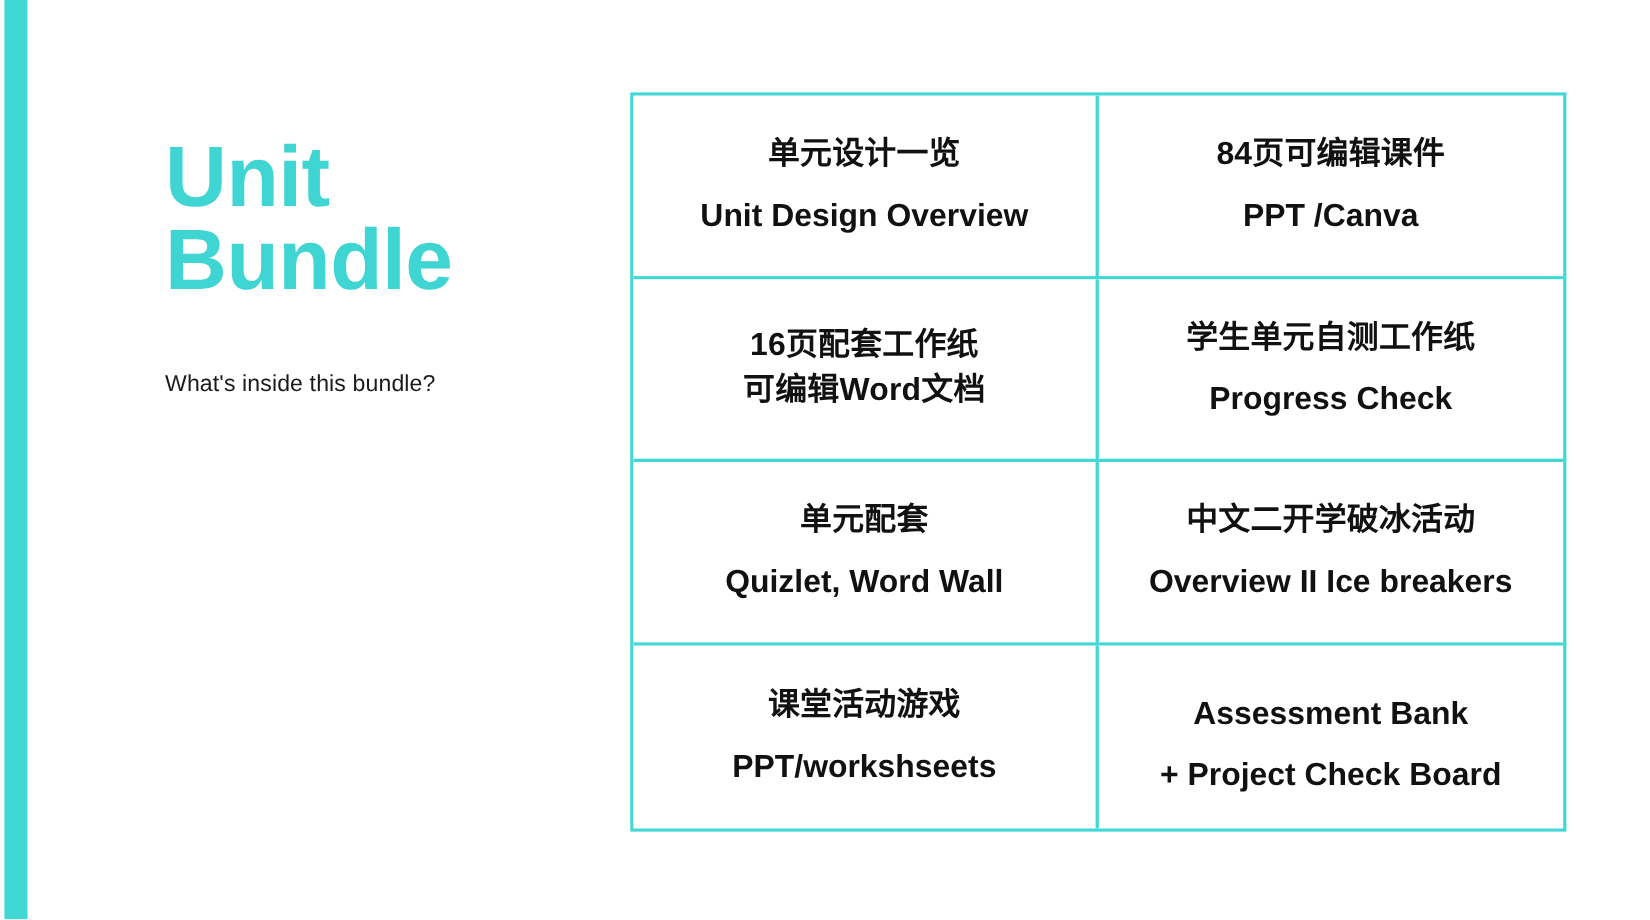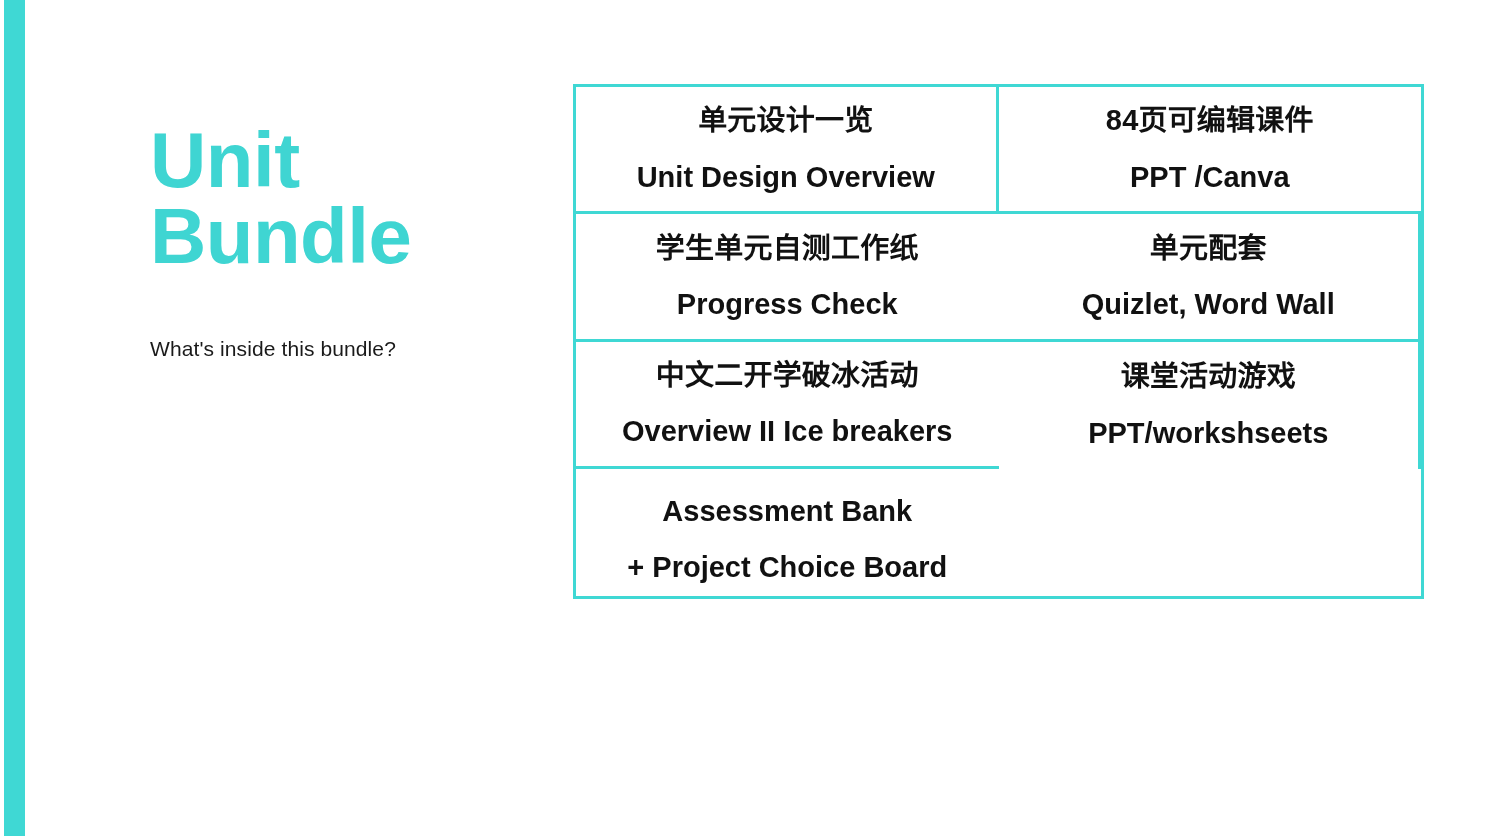--- a/index.html
+++ b/index.html
@@ -57,21 +57,21 @@
     color: #1a1a1a;
     letter-spacing: 0.1px;
   }
 
   
   .grid {
     position: absolute;
     left: 573px;
     top: 84px;
     width: 851px;
-    height: 515px;
+    height: 672px;
     border: 3px solid #3FD8D4;
     box-sizing: border-box;
     display: grid;
     grid-template-columns: 1fr 1fr;
     grid-template-rows: repeat(4, 1fr);
   }
 
   .cell {
     box-sizing: border-box;
     border-right: 3px solid #3FD8D4;
@@ -117,20 +117,24 @@
     <div class="cell">
       <div class="cell-line">单元设计一览</div>
       <div class="cell-line latin">Unit Design Overview</div>
     </div>
 
     <div class="cell col-last">
       <div class="cell-line">84页可编辑课件</div>
       <div class="cell-line latin">PPT /Canva</div>
     </div>
 
+    <div class="cell">
+      <div class="cell-line">16页配套工作纸</div>
+      <div class="cell-line">可编辑Word文档</div>
+    </div>
 
     <div class="cell col-last">
       <div class="cell-line">学生单元自测工作纸</div>
       <div class="cell-line latin">Progress Check</div>
     </div>
 
     <div class="cell">
       <div class="cell-line">单元配套</div>
       <div class="cell-line latin">Quizlet, Word Wall</div>
     </div>
@@ -140,17 +144,17 @@
       <div class="cell-line latin">Overview II Ice breakers</div>
     </div>
 
     <div class="cell row-last">
       <div class="cell-line">课堂活动游戏</div>
       <div class="cell-line latin">PPT/workshseets</div>
     </div>
 
     <div class="cell col-last row-last">
       <div class="cell-line latin">Assessment Bank</div>
-      <div class="cell-line latin">+ Project Choice Board</div>
+      <div class="cell-line latin">+ Project Check Board</div>
     </div>
 
   </div>
 </div>
 
 </body></html>

